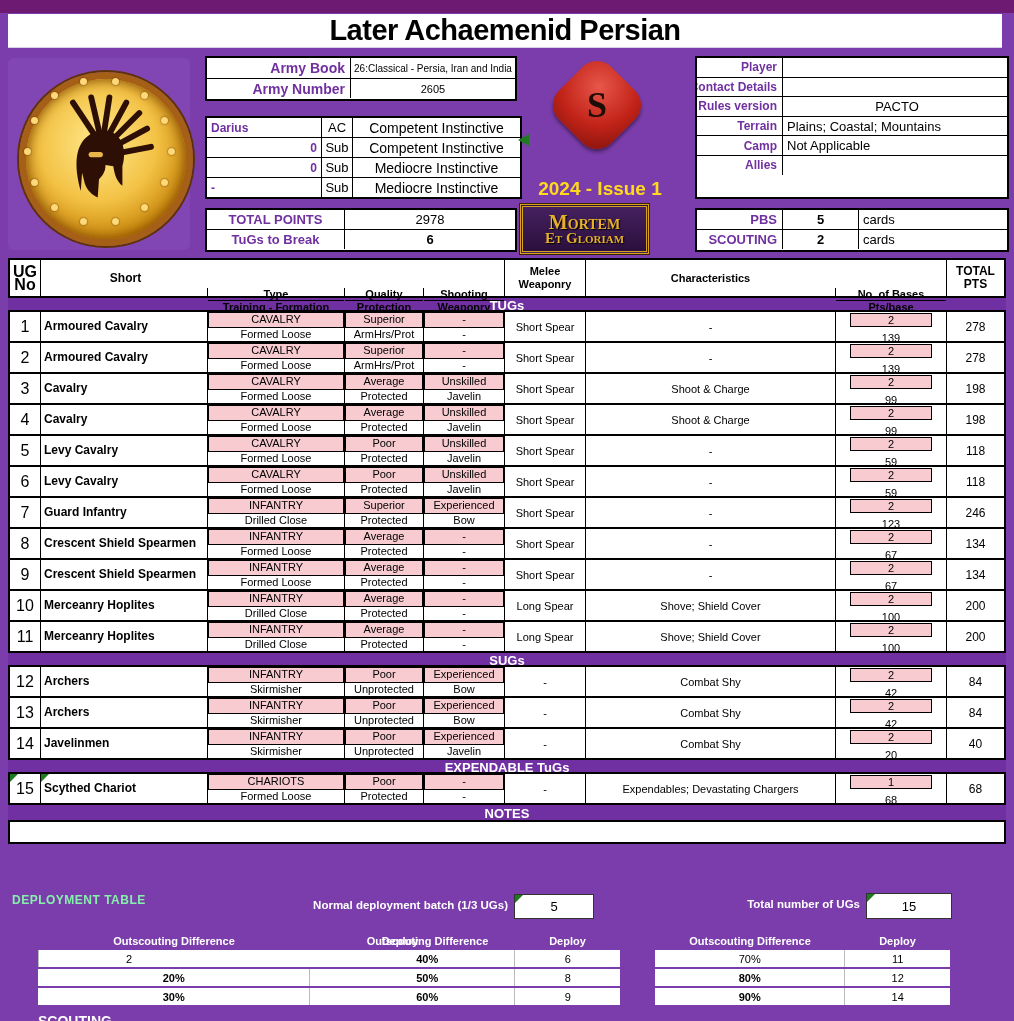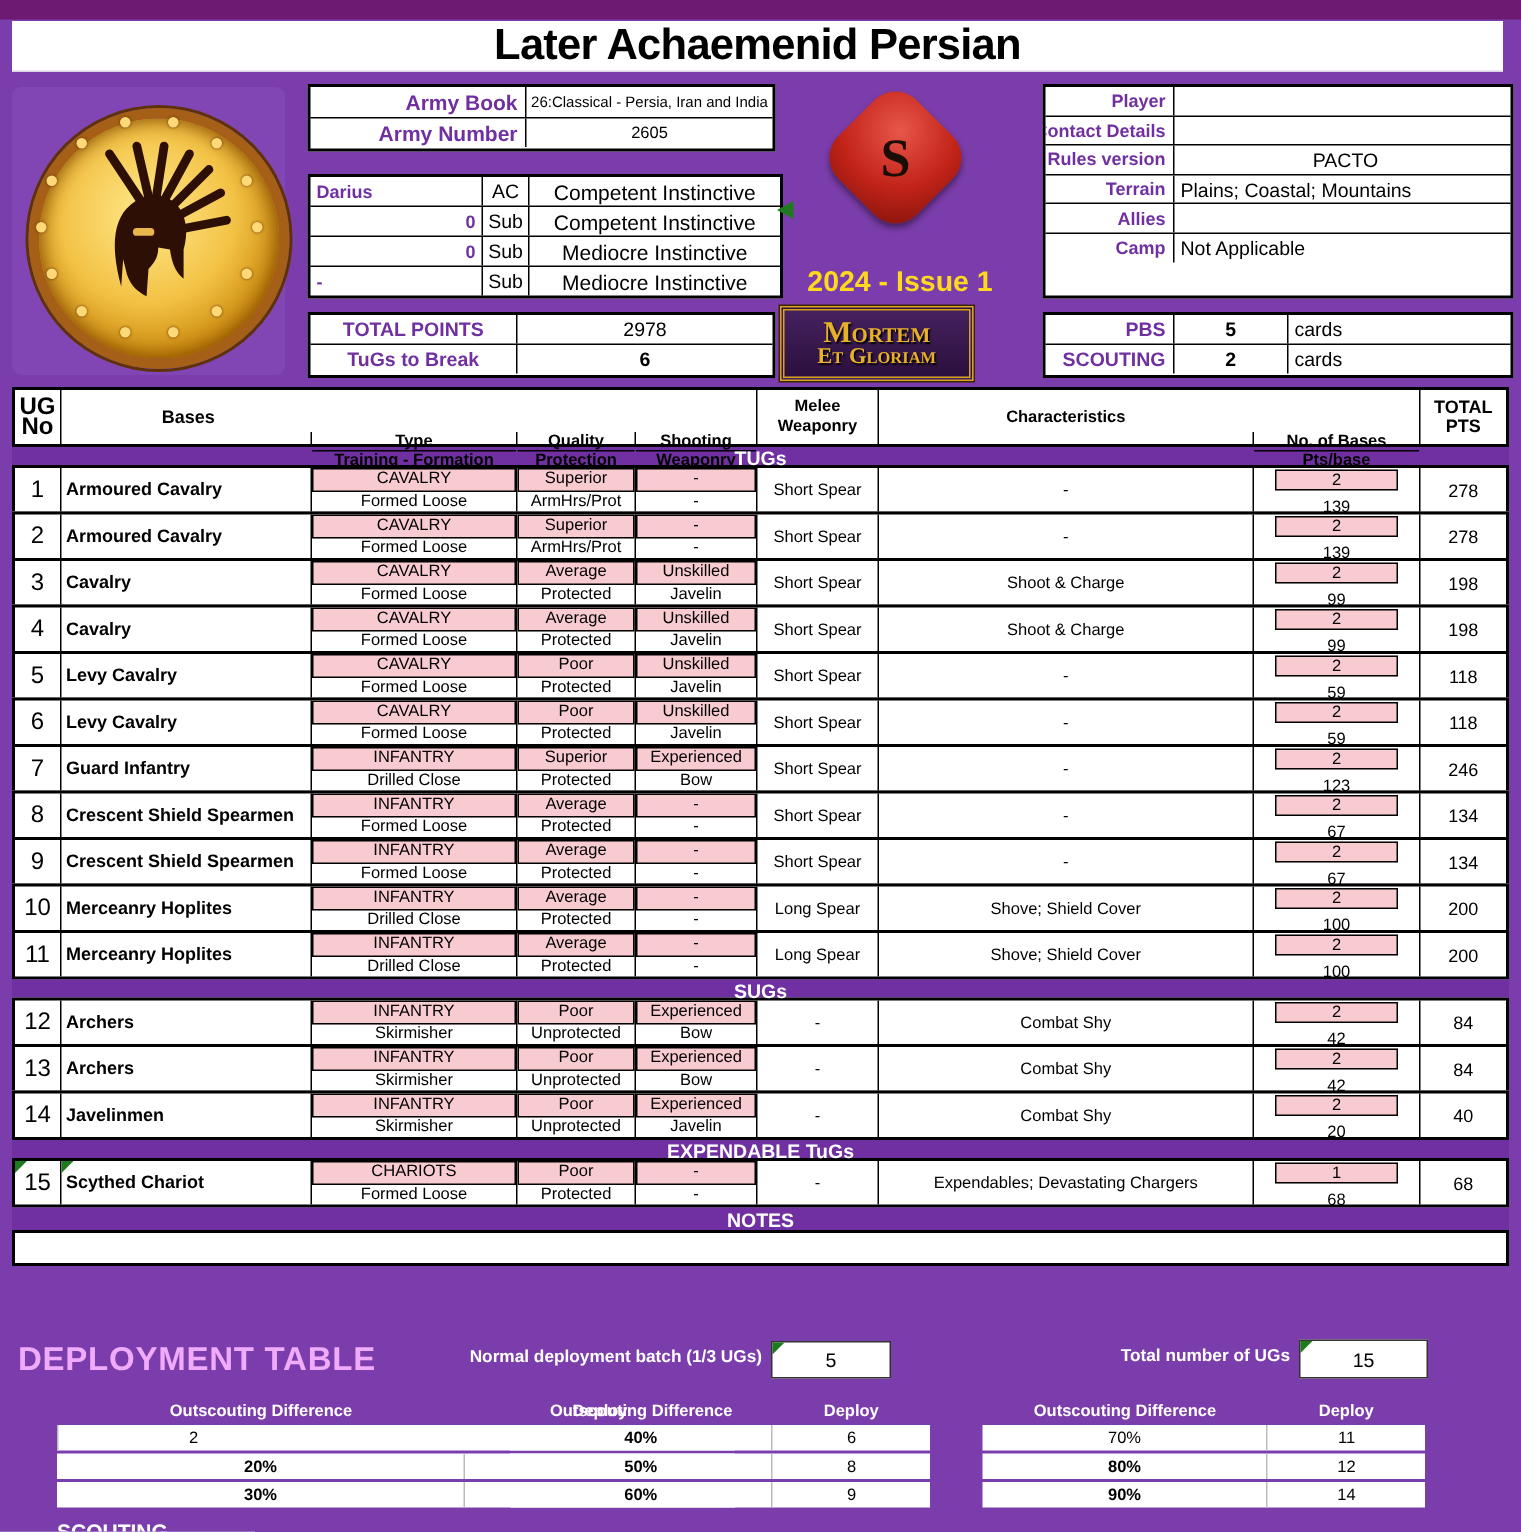--- a/index.html
+++ b/index.html
@@ -72,21 +72,21 @@
   .sub.plain{border-top:none;}
   .pinkinset{margin:1px 14px 0 14px;border:1px solid #000;background:#F8CBD0;flex:1;display:flex;align-items:center;justify-content:center;font-size:11px;}
   .baseplain{flex:1;display:flex;align-items:center;justify-content:center;font-size:11px;margin:5px 14px;}
 
   #notesbox{border:2px solid #000;background:#fff;height:24px;box-sizing:border-box;margin-top:-2px;}
 
   .gmark{position:relative;}
   .gmark::before{content:"";position:absolute;left:0;top:0;border-top:8px solid #1f7a1f;border-right:8px solid transparent;width:0;height:0;}
 
   
-  #deploy-title{position:absolute;left:12px;top:893px;color:#f0abfc;font-weight:bold;font-size:22px;letter-spacing:0.5px;}
+  #deploy-title{position:absolute;left:12px;top:893px;color:#86efac;font-weight:bold;font-size:12px;letter-spacing:0.5px;}
   .wlabel{position:absolute;color:#fff;font-weight:bold;font-size:11.5px;text-align:right;}
   .wbox{position:absolute;background:#fff;border:1px solid #333;display:flex;align-items:center;justify-content:center;
     font-size:13px;color:#000;}
   .outtable{position:absolute;}
   .outhdr{display:flex;color:#fff;font-weight:bold;font-size:11px;height:18px;}
   .outhdr div{display:flex;align-items:center;justify-content:center;}
   .outrow{display:flex;background:#fff;height:17px;margin-bottom:2px;font-size:11px;}
   .outrow div{display:flex;align-items:center;justify-content:center;}
   .outrow div:last-child{border-left:1px solid #bbb;}
 
@@ -187,26 +187,26 @@
       </div>
       <div class="rowline" style="height: 18.6px;">
         <div class="cell lab" style="width: 80px; font-size: 12px;">Rules version</div>
         <div class="cell val bl" style="flex: 1 1 0%; font-size: 13px; justify-content: center; padding-left: 4px;">PACTO</div>
       </div>
       <div class="rowline" style="height: 18.6px;">
         <div class="cell lab" style="width: 80px; font-size: 12px;">Terrain</div>
         <div class="cell val bl" style="flex: 1 1 0%; font-size: 13px; justify-content: flex-start; padding-left: 4px;">Plains; Coastal; Mountains</div>
       </div>
       <div class="rowline" style="height: 18.6px;">
+        <div class="cell lab" style="width: 80px; font-size: 12px;">Camp</div>
+        <div class="cell val bl" style="flex: 1 1 0%; font-size: 13px; justify-content: flex-start; padding-left: 4px;">Not Applicable</div>
+      </div>
+      <div class="rowline" style="height: 18.6px;">
         <div class="cell lab" style="width: 80px; font-size: 12px;">Allies</div>
         <div class="cell val bl" style="flex: 1 1 0%; font-size: 13px; justify-content: flex-start; padding-left: 4px;"></div>
-      </div>
-      <div class="rowline" style="height: 18.6px;">
-        <div class="cell lab" style="width: 80px; font-size: 12px;">Camp</div>
-        <div class="cell val bl" style="flex: 1 1 0%; font-size: 13px; justify-content: flex-start; padding-left: 4px;">Not Applicable</div>
       </div>
     </div>
 
   <div class="blk" style="left:205px;top:208px;width:308px;height:40px;">
     <div class="rowline" style="height:19px;">
       <div class="cell lab" style="width:137px;justify-content:center;font-size:13px;padding:0;">TOTAL POINTS</div>
       <div class="cell val bl" style="flex:1;justify-content:center;font-size:13px;">2978</div>
     </div>
     <div class="rowline" style="height:19px;">
       <div class="cell lab" style="width:137px;justify-content:center;font-size:13px;padding:0;">TuGs to Break</div>
@@ -229,21 +229,21 @@
         <div class="cell lab" style="width: 80px; font-size: 13px;">SCOUTING</div>
         <div class="cell bl" style="width: 75px; justify-content: center; font-weight: bold; font-size: 13px;">2</div>
         <div class="cell bl" style="flex: 1 1 0%; padding-left: 4px; font-size: 13px;">cards</div>
       </div>
     </div>
 
   <div id="maintable">
       <div class="hdr">
         <div class="hcell c-ug">UG
 No</div>
-        <div class="hcell c-name bl">Bases</div>
+        <div class="hcell c-name bl">Short</div>
         <div class="hstack c-type bl">
           <div class="h h1">Type</div>
           <div class="h">Training - Formation</div>
         </div>
         <div class="hstack c-qual bl">
           <div class="h h1">Quality</div>
           <div class="h">Protection</div>
         </div>
         <div class="hstack c-shoot bl">
           <div class="h h1">Shooting</div>

